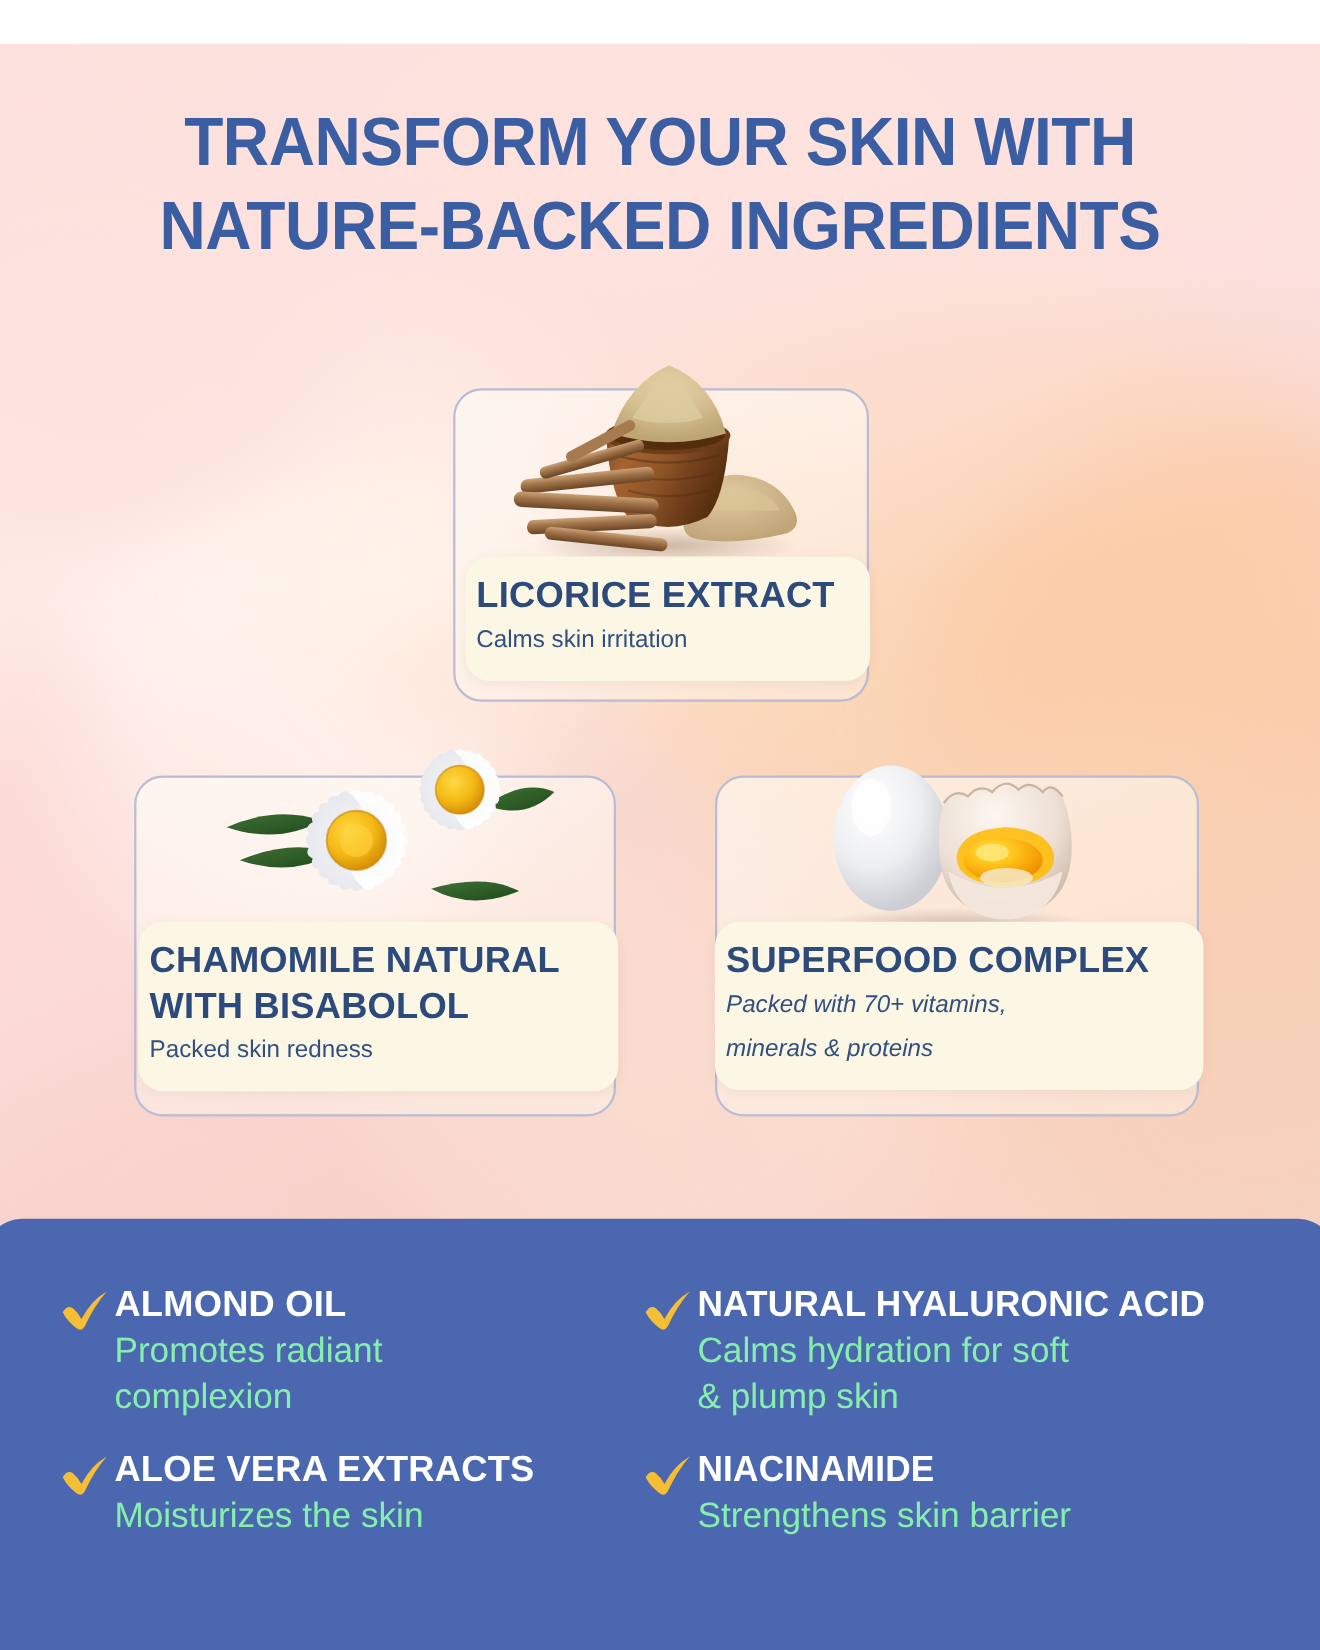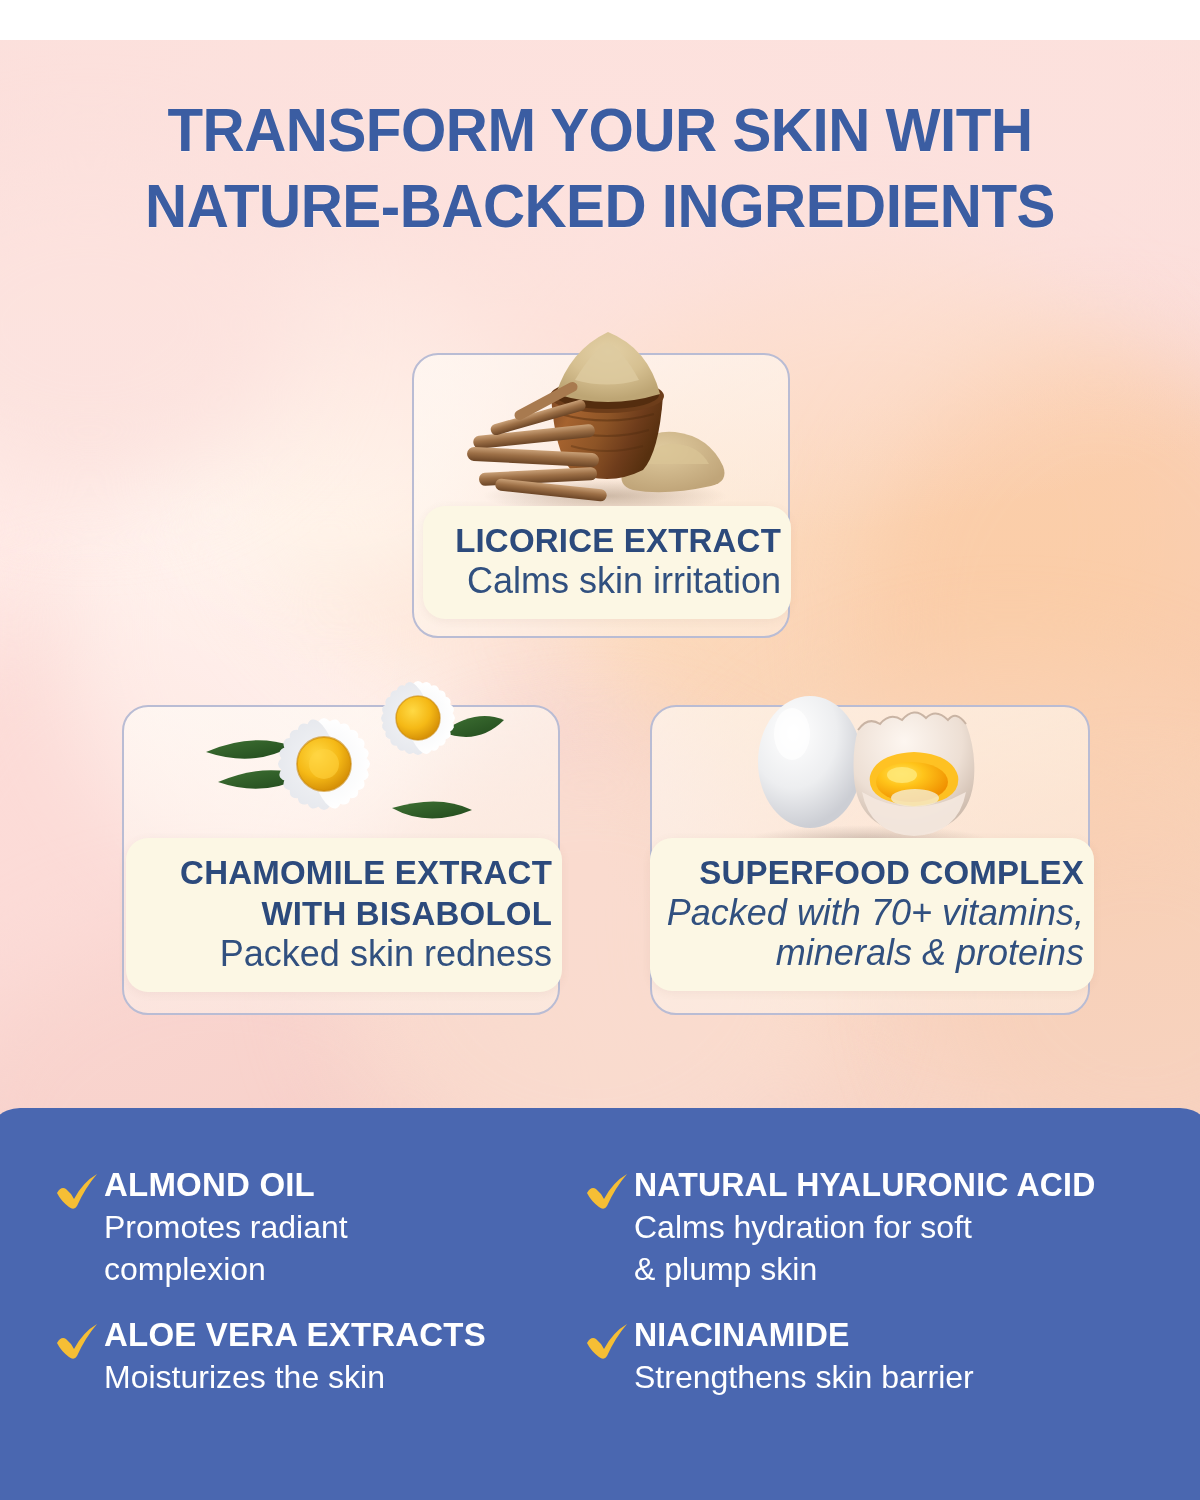--- a/index.html
+++ b/index.html
@@ -78,34 +78,34 @@
   .card-right  { left:650px; top:665px;  width:440px; height:310px; }
 
   
   .photo{ position:absolute; z-index:4; }
 
   
   .label{
     position:absolute; z-index:5;
     background:#fcf7e4;
     border-radius:22px;
-    text-align:right;
+    text-align:left;
     color:#2c4a7c;
     padding:14px 10px 18px;
     box-shadow:0 2px 10px rgba(120,90,70,.07);
   }
   .label .t{
     font-weight:bold;
     font-size:33px;
     line-height:41px;
     letter-spacing:.2px;
     white-space:nowrap;
   }
   .label .s{
-    font-size:36px;
+    font-size:22px;
     line-height:40px;
     color:#31507f;
     white-space:nowrap;
   }
   .label-top  { left:423px; top:466px;  width:368px; }
   .label-left { left:126px; top:798px;  width:436px; }
   .label-right{ left:650px; top:798px;  width:444px; }
   .label-left .t, .label-left .s{ white-space:normal; }
   .label-right .s{ white-space:normal;font-style:italic; }
 
@@ -131,21 +131,21 @@
   .btext{ padding-top:0; }
   .bt{
     color:#ffffff;
     font-weight:bold;
     font-size:33px;
     line-height:42px;
     letter-spacing:.2px;
     white-space:nowrap;
   }
   .bs{
-    color:#ffffff;
+    color:#86efac;
     font-size:32px;
     line-height:42px;
     font-weight:normal;
   }
   .col-right .bt{ transform:scaleX(.97); transform-origin:left center; }
 </style>
 </head>
 <body>
 
 <div class="poster">
@@ -290,21 +290,21 @@
         <ellipse rx="15" ry="46" fill="url(#pet)" transform="rotate(135)"></ellipse>
         <ellipse rx="15" ry="46" fill="url(#pet)" transform="rotate(165)"></ellipse>
       </g>
       <circle r="27" fill="url(#disc)"></circle>
       <circle r="27" fill="none" stroke="#c98505" stroke-width="1.8" opacity=".6"></circle>
       <circle r="15" fill="#ffd341" opacity=".55"></circle>
     </g>
   </svg>
 
   <div class="label label-left">
-    <div class="t">CHAMOMILE EXTRACT</div>
+    <div class="t">CHAMOMILE NATURAL</div>
     <div class="t">WITH BISABOLOL</div>
     <div class="s">Packed skin redness</div>
   </div>
 
   <div class="card card-right"></div>
 
   <svg class="photo" style="left:718px; top:636px; width:300px; height:190px;" viewBox="0 0 300 190">
     <defs>
       <radialGradient id="eggw" cx="34%" cy="28%" r="72%">
         <stop offset="0%" stop-color="#ffffff"></stop>

